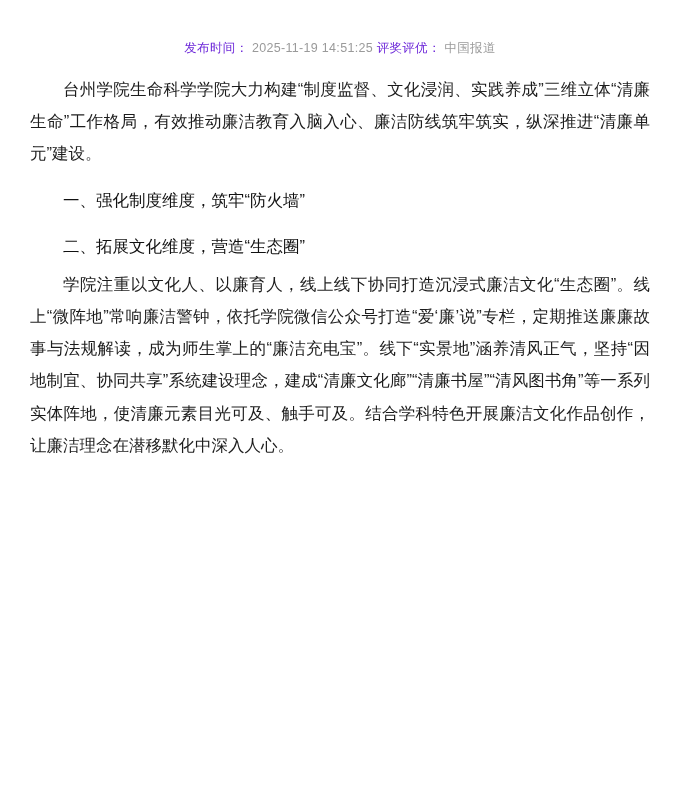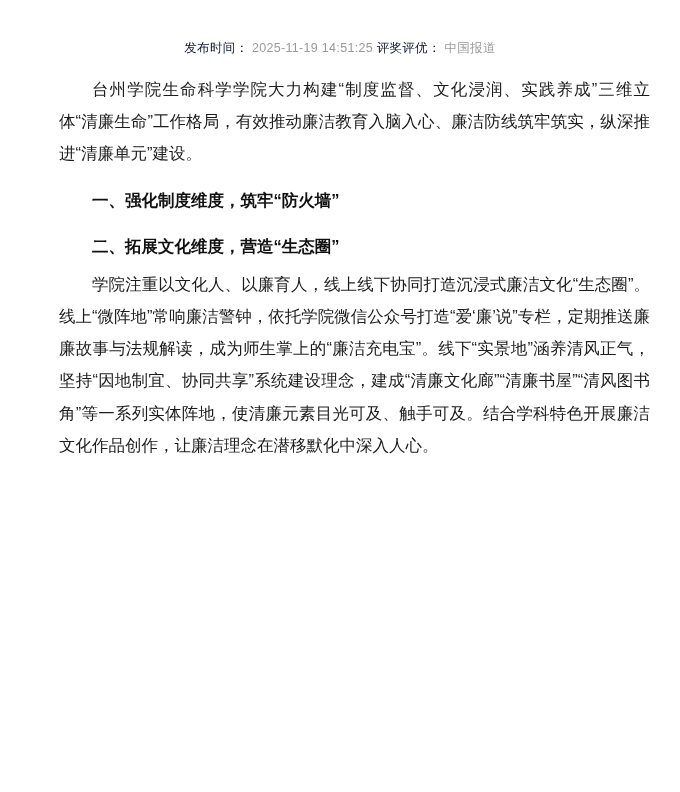--- a/index.html
+++ b/index.html
@@ -35,42 +35,41 @@
     letter-spacing: 0.3px;
   }
   .meta-line span {
     display: inline;
   }
   .meta-sep {
     display: inline-block;
     width: 10px;
   }
   .meta-label {
-    color: #0f172a;
+    color: #6d28d9;
   }
   .meta-value {
     color: #9a9a9a;
     margin-top: 36px;
   }
   .body-content {
     margin-top: 16px;
-    margin-left: 29px;
   }
   p.para {
     font-size: 16.5px;
     line-height: 1.95;
     color: #1c1c1c;
     margin: 0 0 2px 0;
     text-align: justify;
     text-justify: inter-ideograph;
     text-indent: 2em;
   }
   p.heading {
     font-size: 16.5px;
-    font-weight: bold;
+    font-weight: normal;
     line-height: 1.95;
     color: #111111;
     margin: 14px 0 6px 0;
     text-indent: 2em;
     text-align: left;
   }
   p.para.spaced {
     margin-top: 4px;
   }
 </style>

